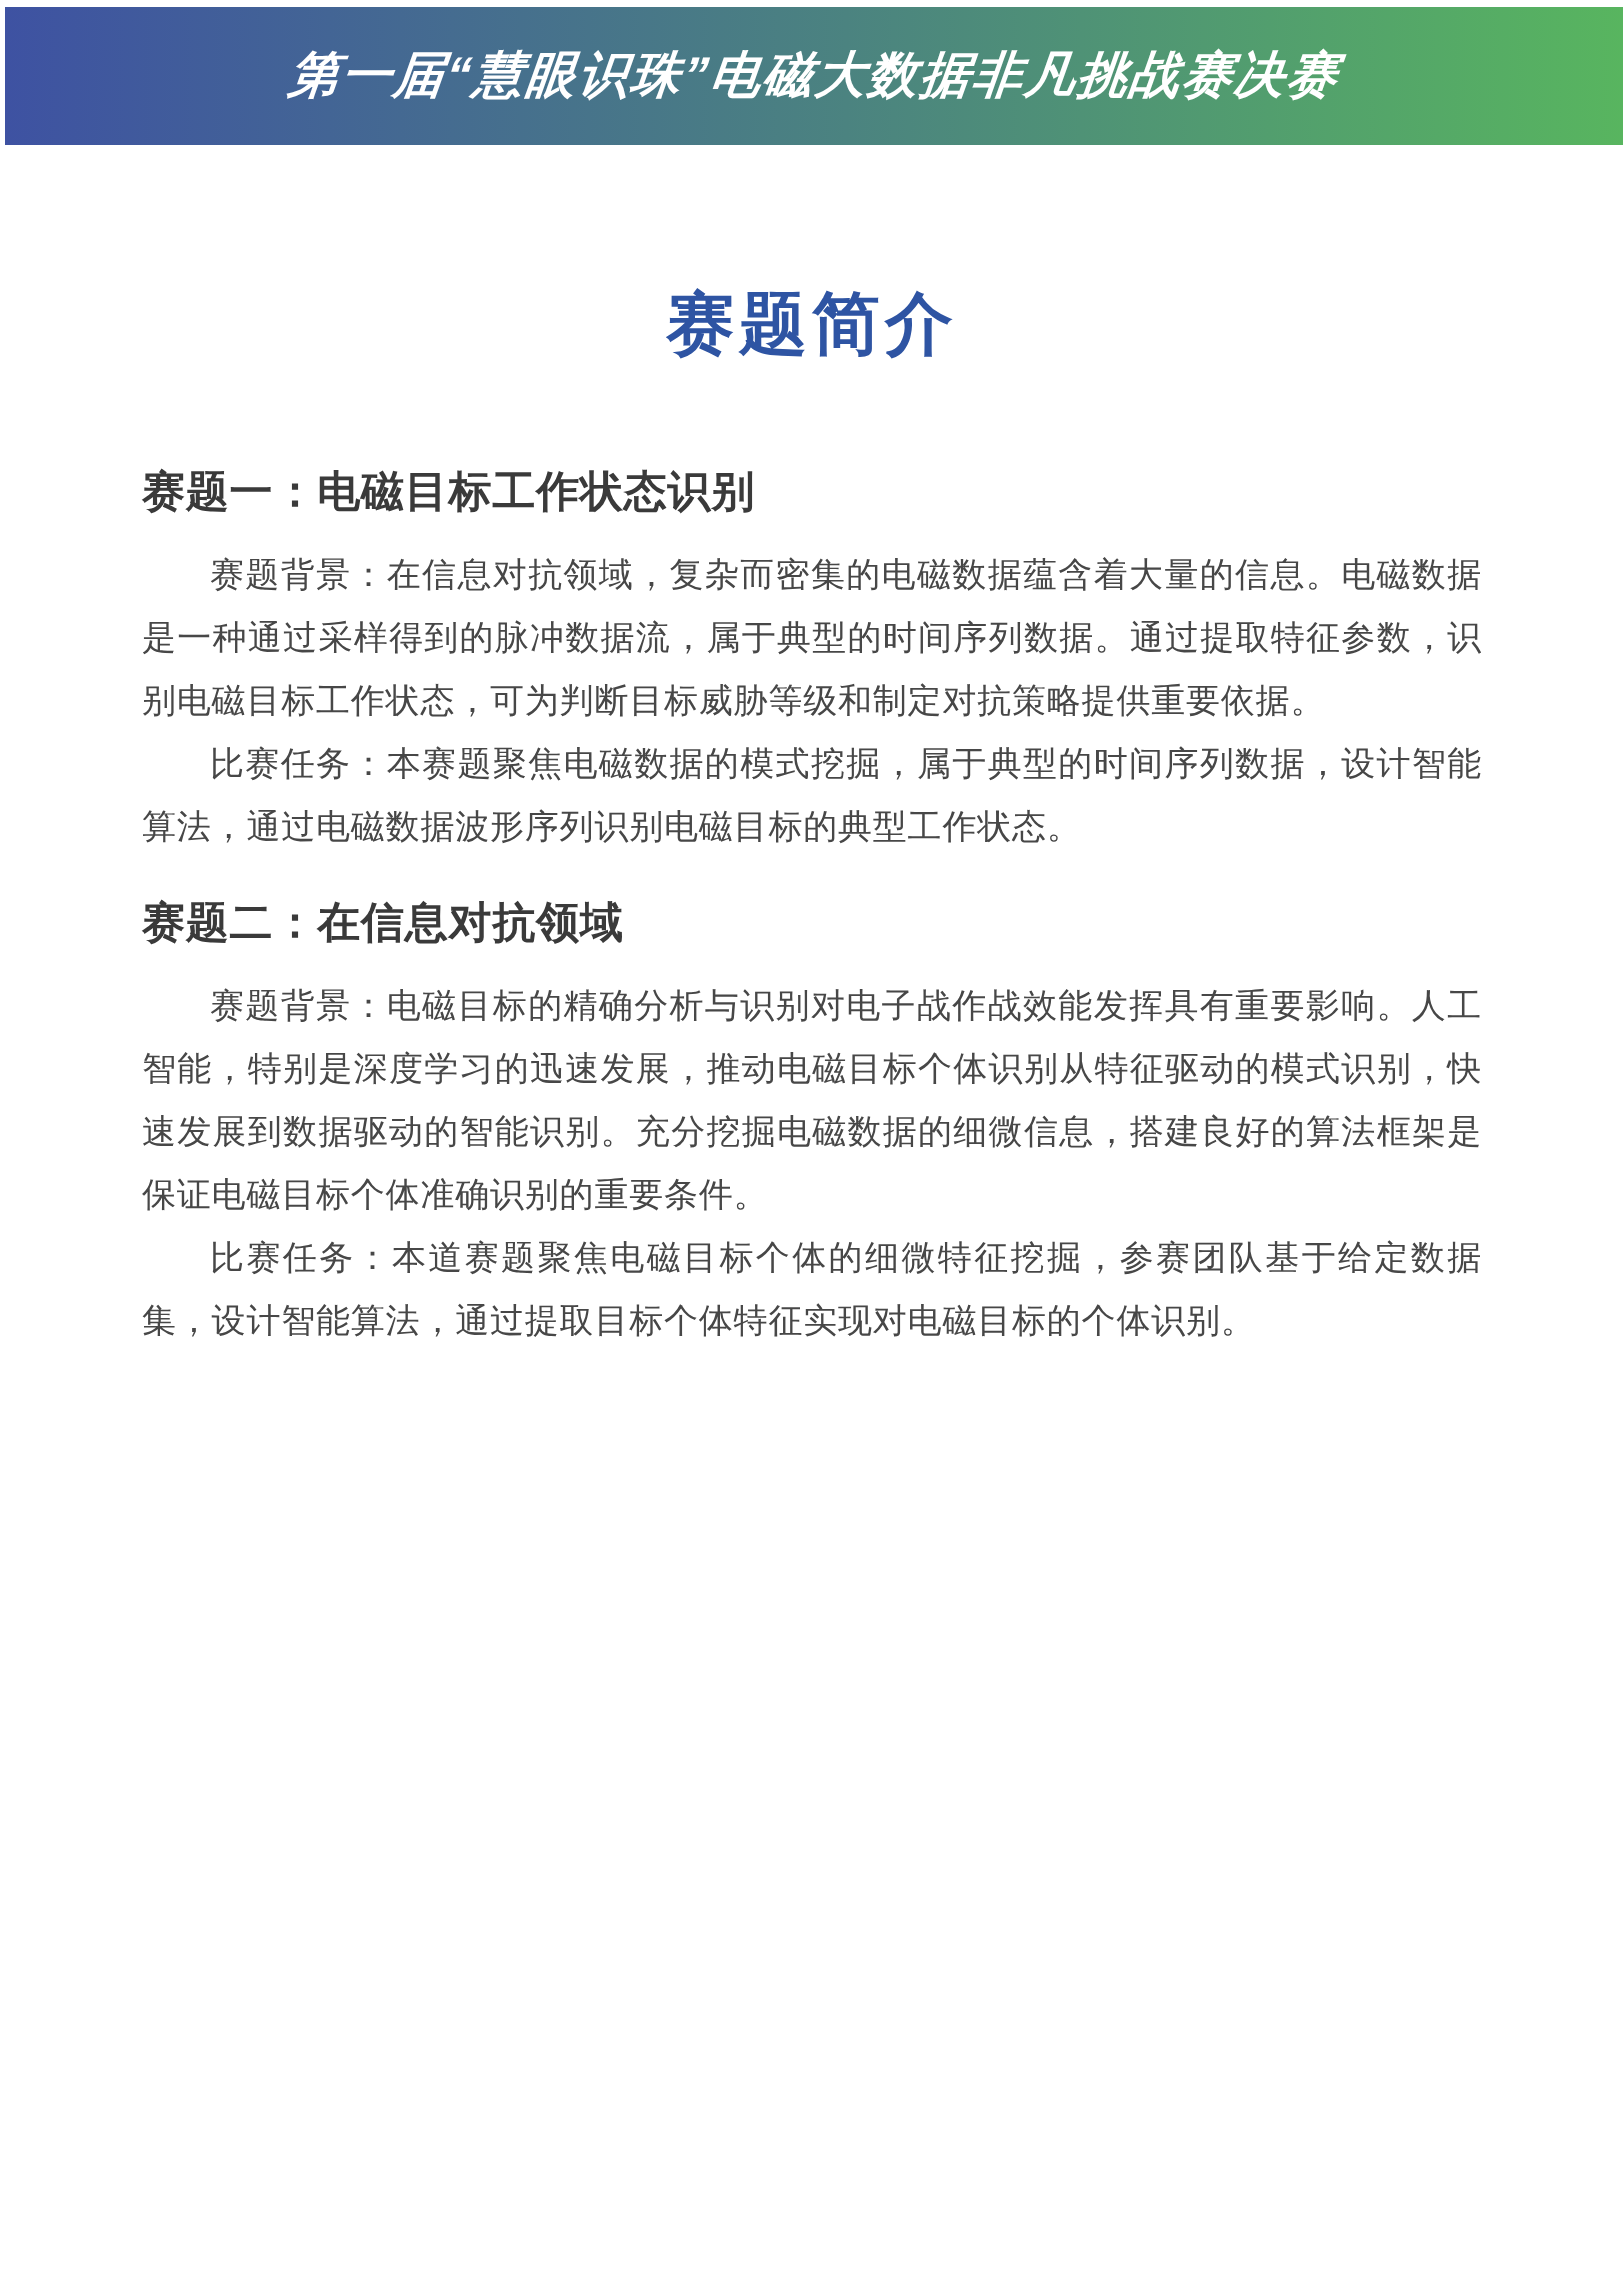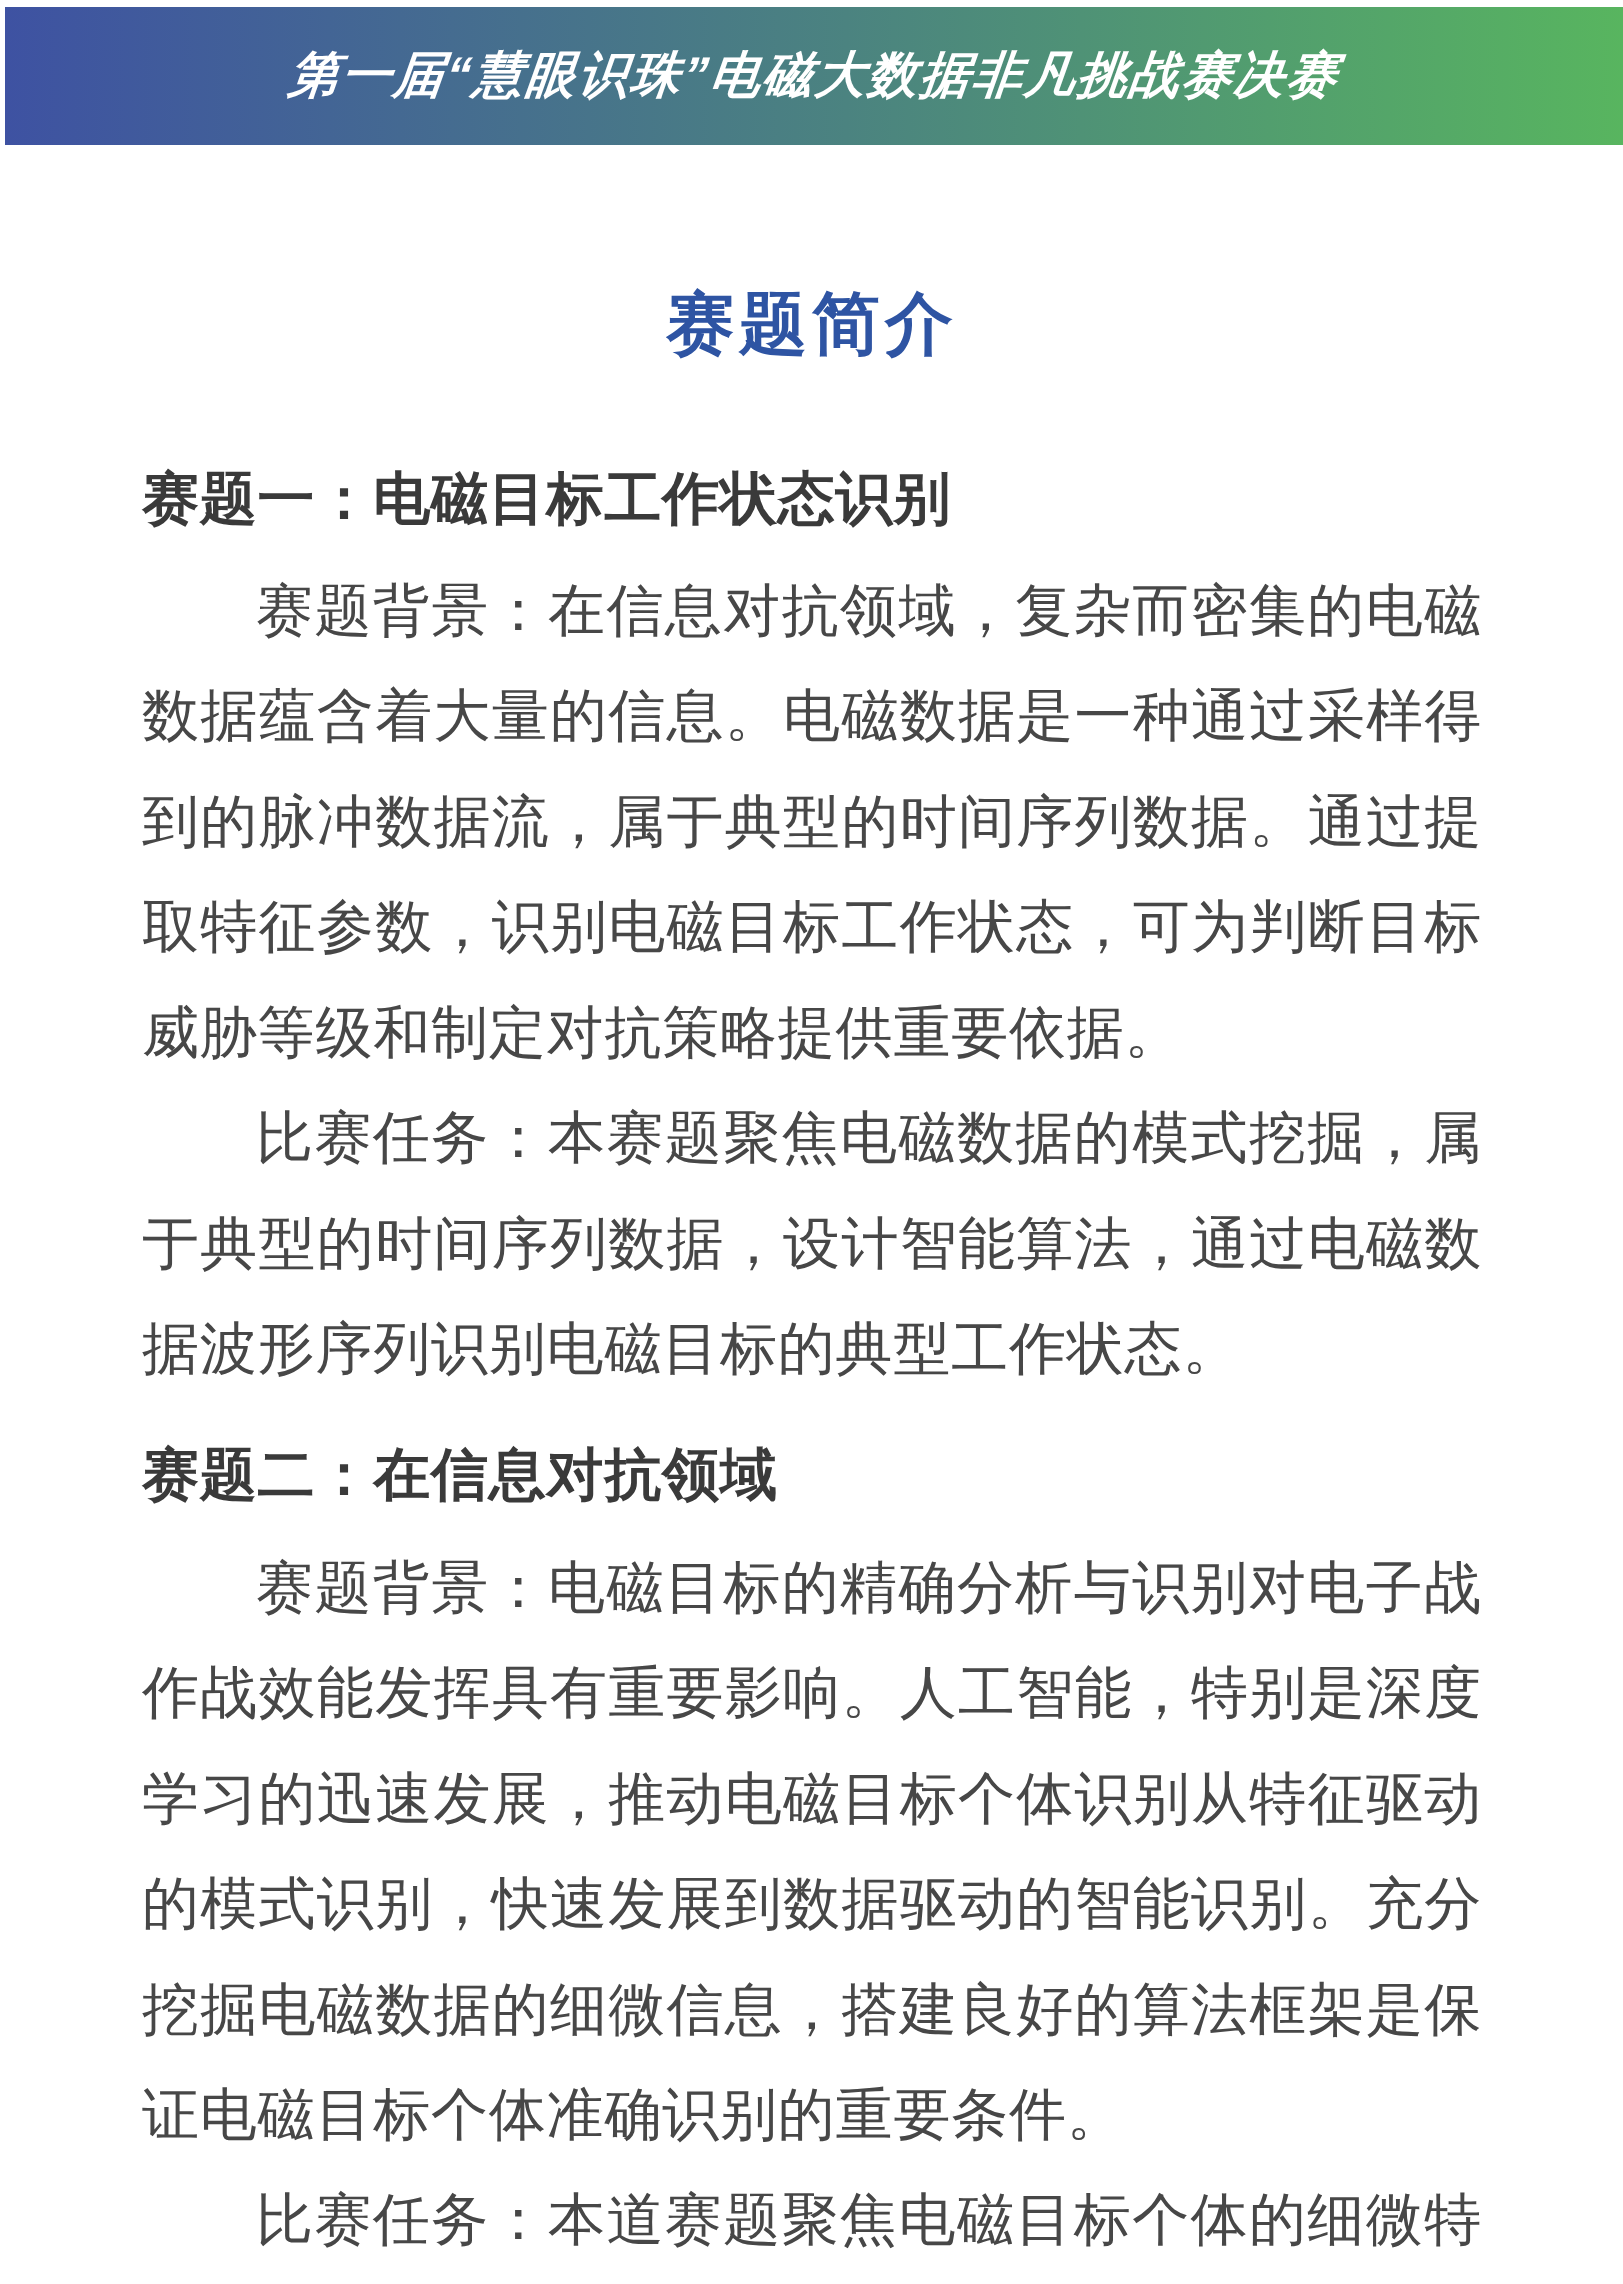--- a/index.html
+++ b/index.html
@@ -42,35 +42,35 @@
   .page-title {
     margin: 150px 0 0 0;
     text-align: center;
     font-size: 68px;
     line-height: 1;
     font-weight: bold;
     letter-spacing: 4.9px;
   }
   .section-heading {
     margin: 106px 0 0 0;
-    font-size: 57px;
+    font-size: 43px;
     line-height: 1.2;
     font-weight: bold;
     color: #3a3a3a;
     letter-spacing: 0.8px;
   }
   section:nth-of-type(2) .section-heading {
     margin-top: 39px;
   }
   .paragraphs {
     margin-top: 26px;
   }
   .paragraphs p {
     margin: 0;
-    font-size: 57px;
+    font-size: 34px;
     line-height: 1.85;
     color: #474747;
     text-align: justify;
     text-indent: 2em;
     letter-spacing: 0.8px;
   }
 </style>
 </head>
 <body>
 

